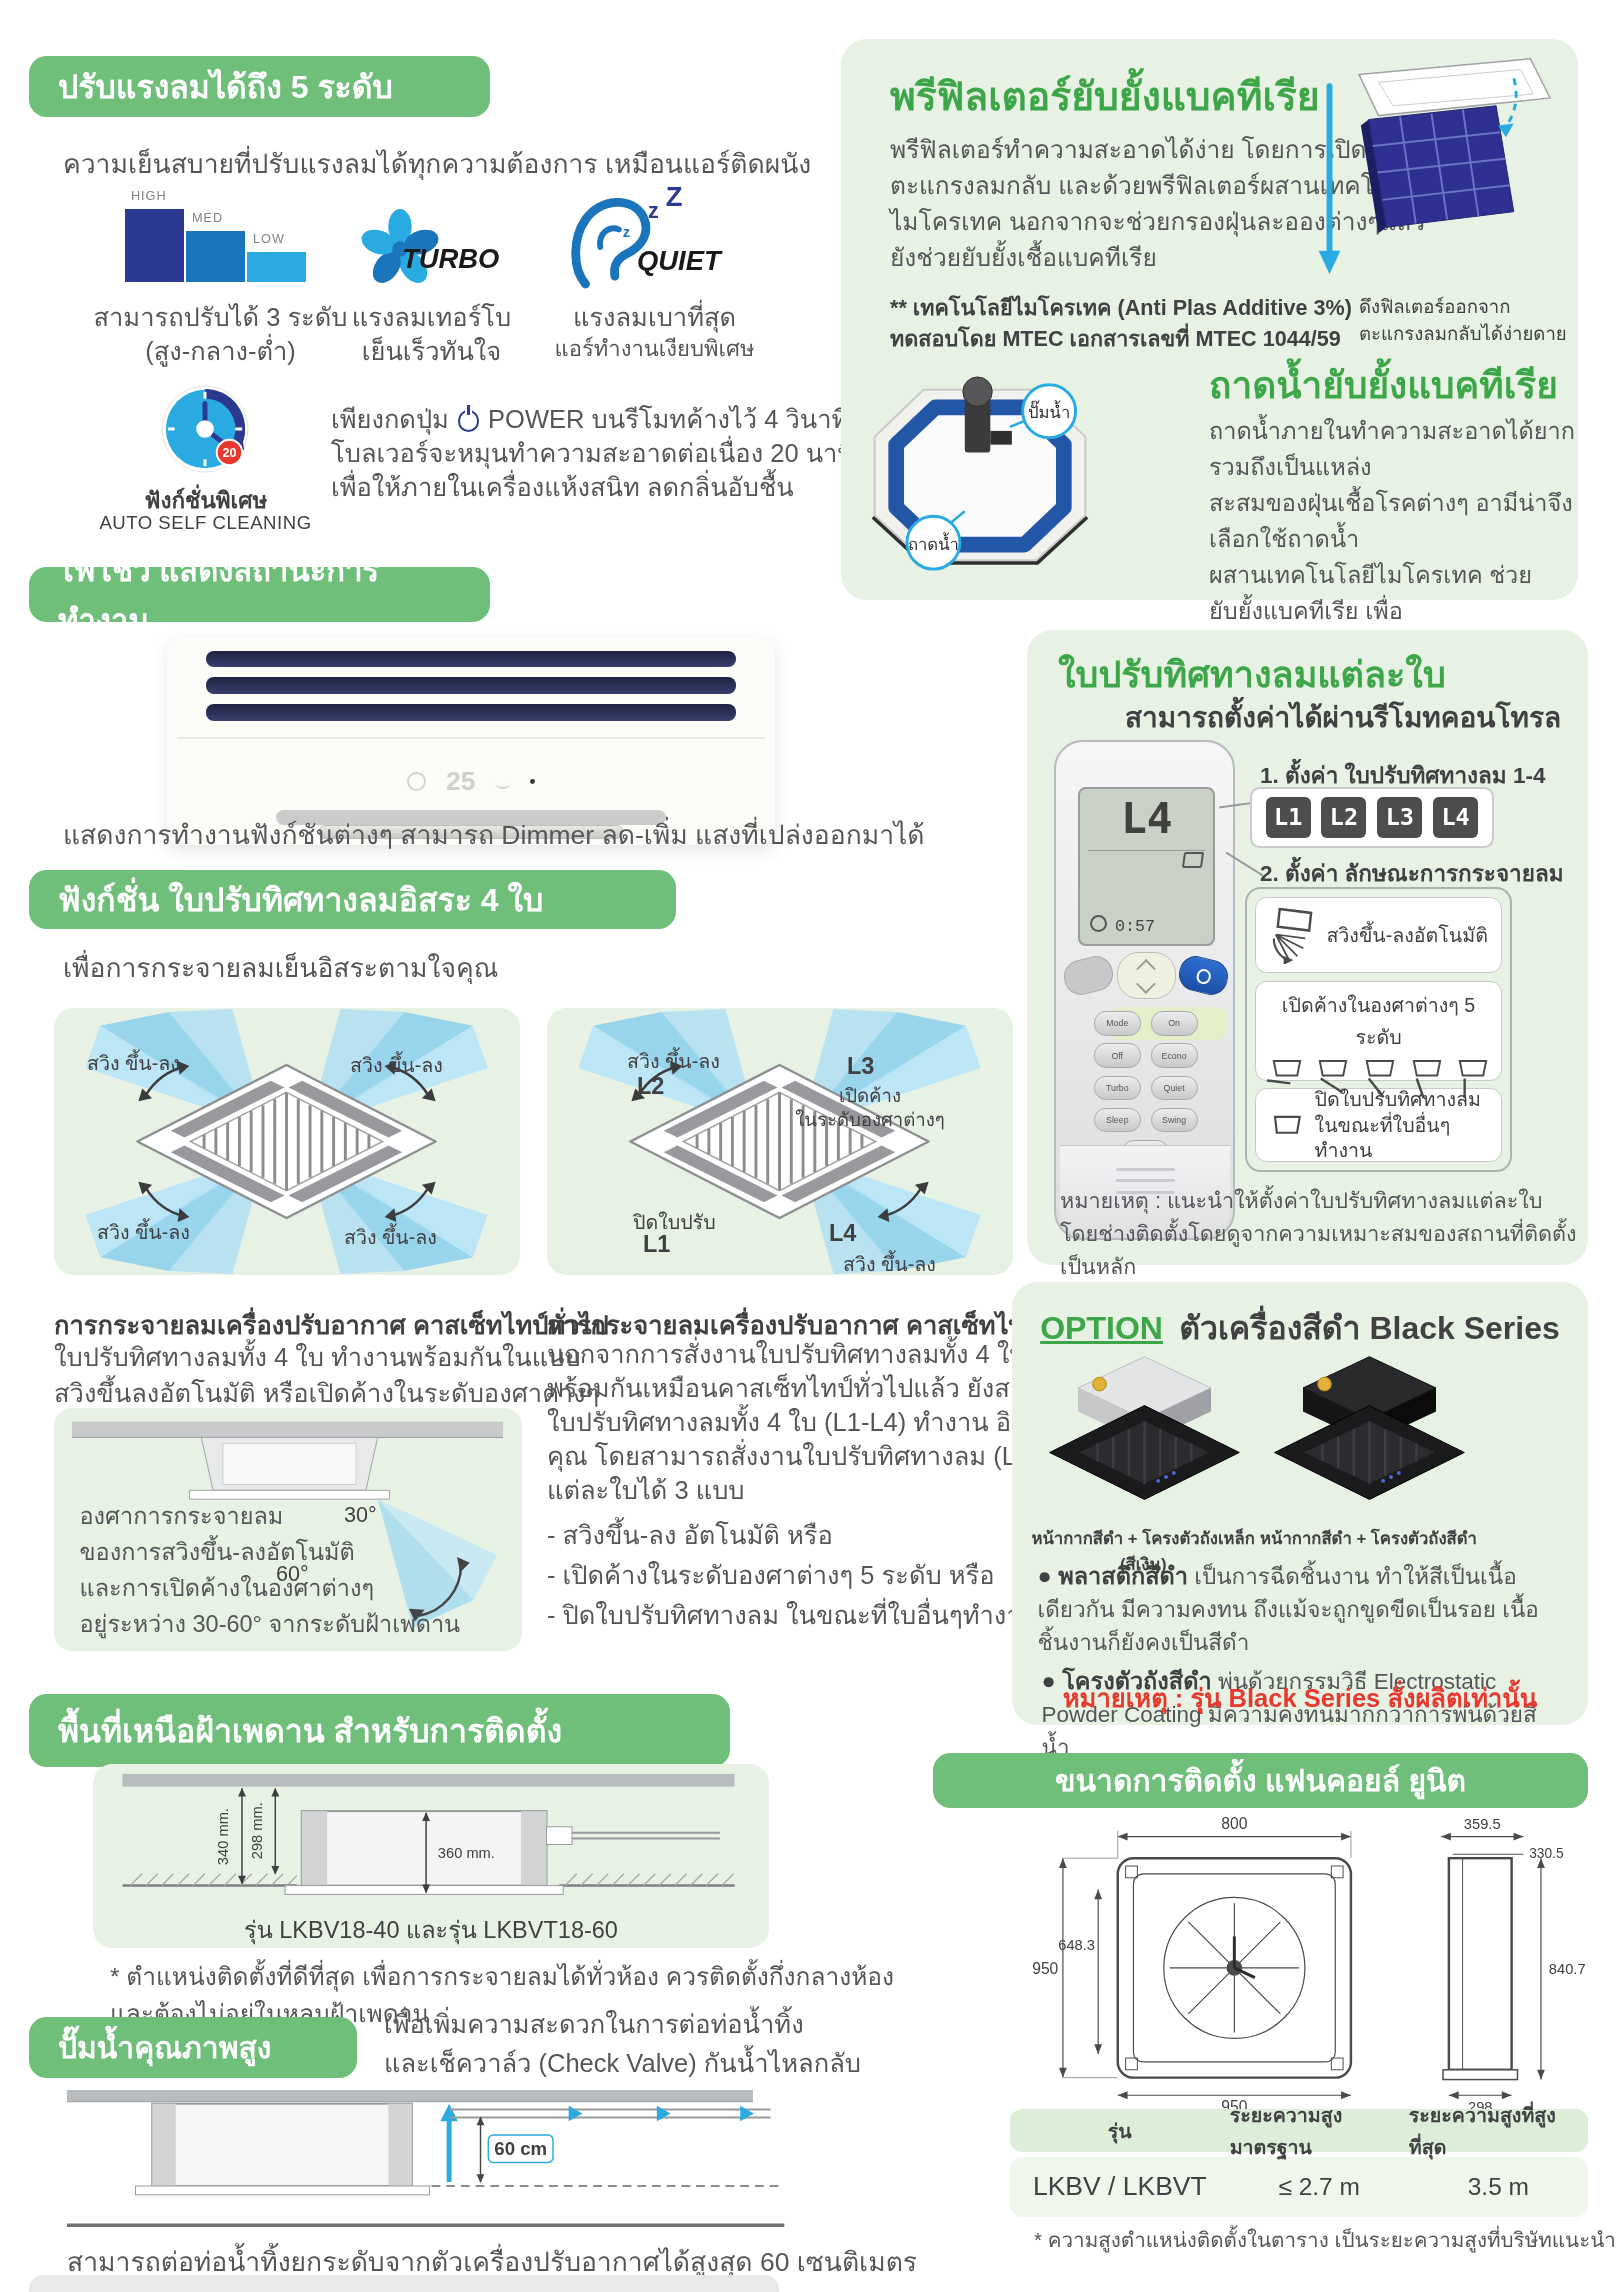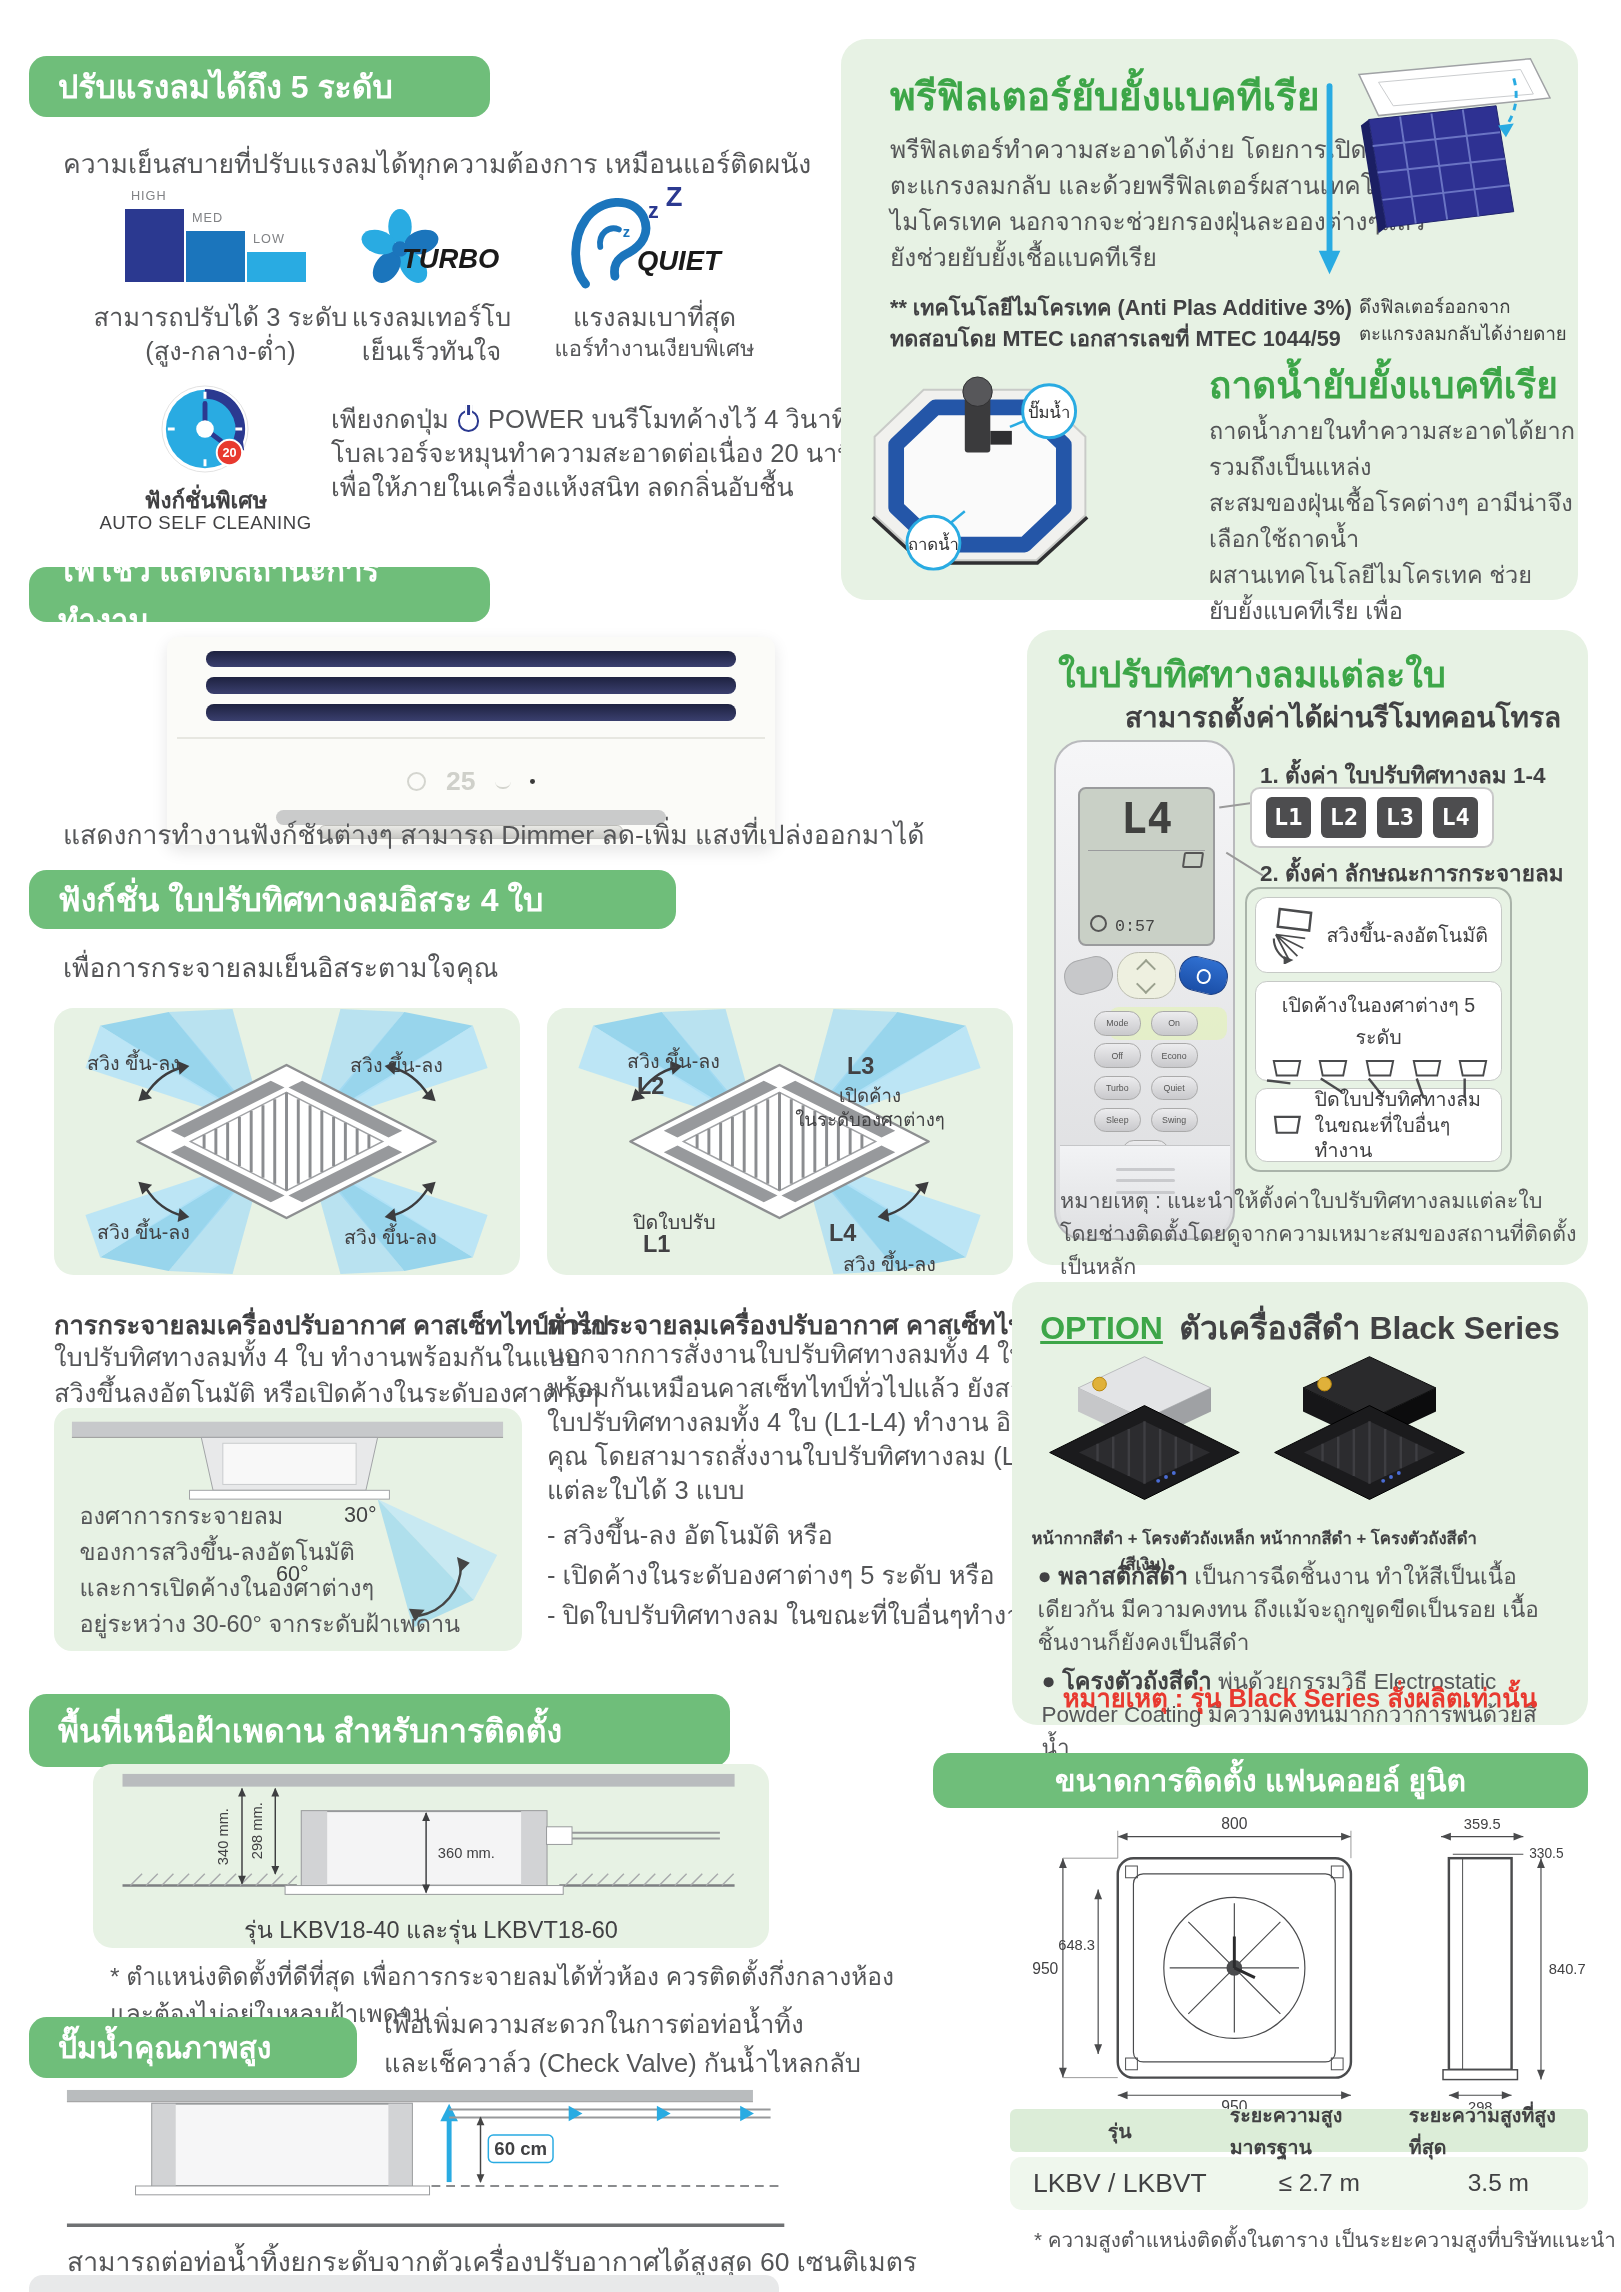--- a/index.html
+++ b/index.html
@@ -499,26 +499,26 @@
     <polygon points="542,46 538,56 546,56" fill="#4a4b4d"></polygon>
       <polygon points="542,272 538,262 546,262" fill="#4a4b4d"></polygon>
     <text x="550" y="164" font-size="15" fill="#414143">840.7</text>
     <line x1="448" y1="288" x2="512" y2="288" stroke="#4a4b4d" stroke-width="1.2"></line>
     <polygon points="448,288 458,284 458,292" fill="#4a4b4d"></polygon>
       <polygon points="512,288 502,284 502,292" fill="#4a4b4d"></polygon>
     <text x="480" y="305" font-size="15" fill="#414143" text-anchor="middle">298</text>
   </svg>
 
   <div class="abs" style="left:1010px;top:2109px;width:578px">
-    <div style="display:flex;height:43px;background:#DCEDD8;border-radius:6px">
+    <div style="display:flex;height:43px;background:#DCEDD8;border-radius:12px">
       <div class="tcell dark b" style="font-size:19.6px;flex:0 0 38%">รุ่น</div>
       <div class="tcell dark b" style="font-size:19.6px;flex:0 0 31%">ระยะความสูงมาตรฐาน</div>
       <div class="tcell dark b" style="font-size:19.6px;flex:0 0 31%">ระยะความสูงที่สูงที่สุด</div>
     </div>
-    <div style="display:flex;height:53px;background:#EFF7ED;border-radius:11.8px;margin-top:4.9px">
+    <div style="display:flex;height:60px;background:#EFF7ED;border-radius:11.8px;margin-top:4.9px">
       <div class="tcell dark" style="font-size:26.5px;flex:0 0 38%">LKBV / LKBVT</div>
       <div class="tcell dark" style="font-size:24.5px;flex:0 0 31%">≤ 2.7 m</div>
       <div class="tcell dark" style="font-size:24.5px;flex:0 0 31%">3.5 m</div>
     </div>
   </div>
   <div class="abs ink" style="left:1034px;top:2223px;font-size:20.6px">* ความสูงตำแหน่งติดตั้งในตาราง เป็นระยะความสูงที่บริษัทแนะนำ</div>
 
 </div>
 
 

